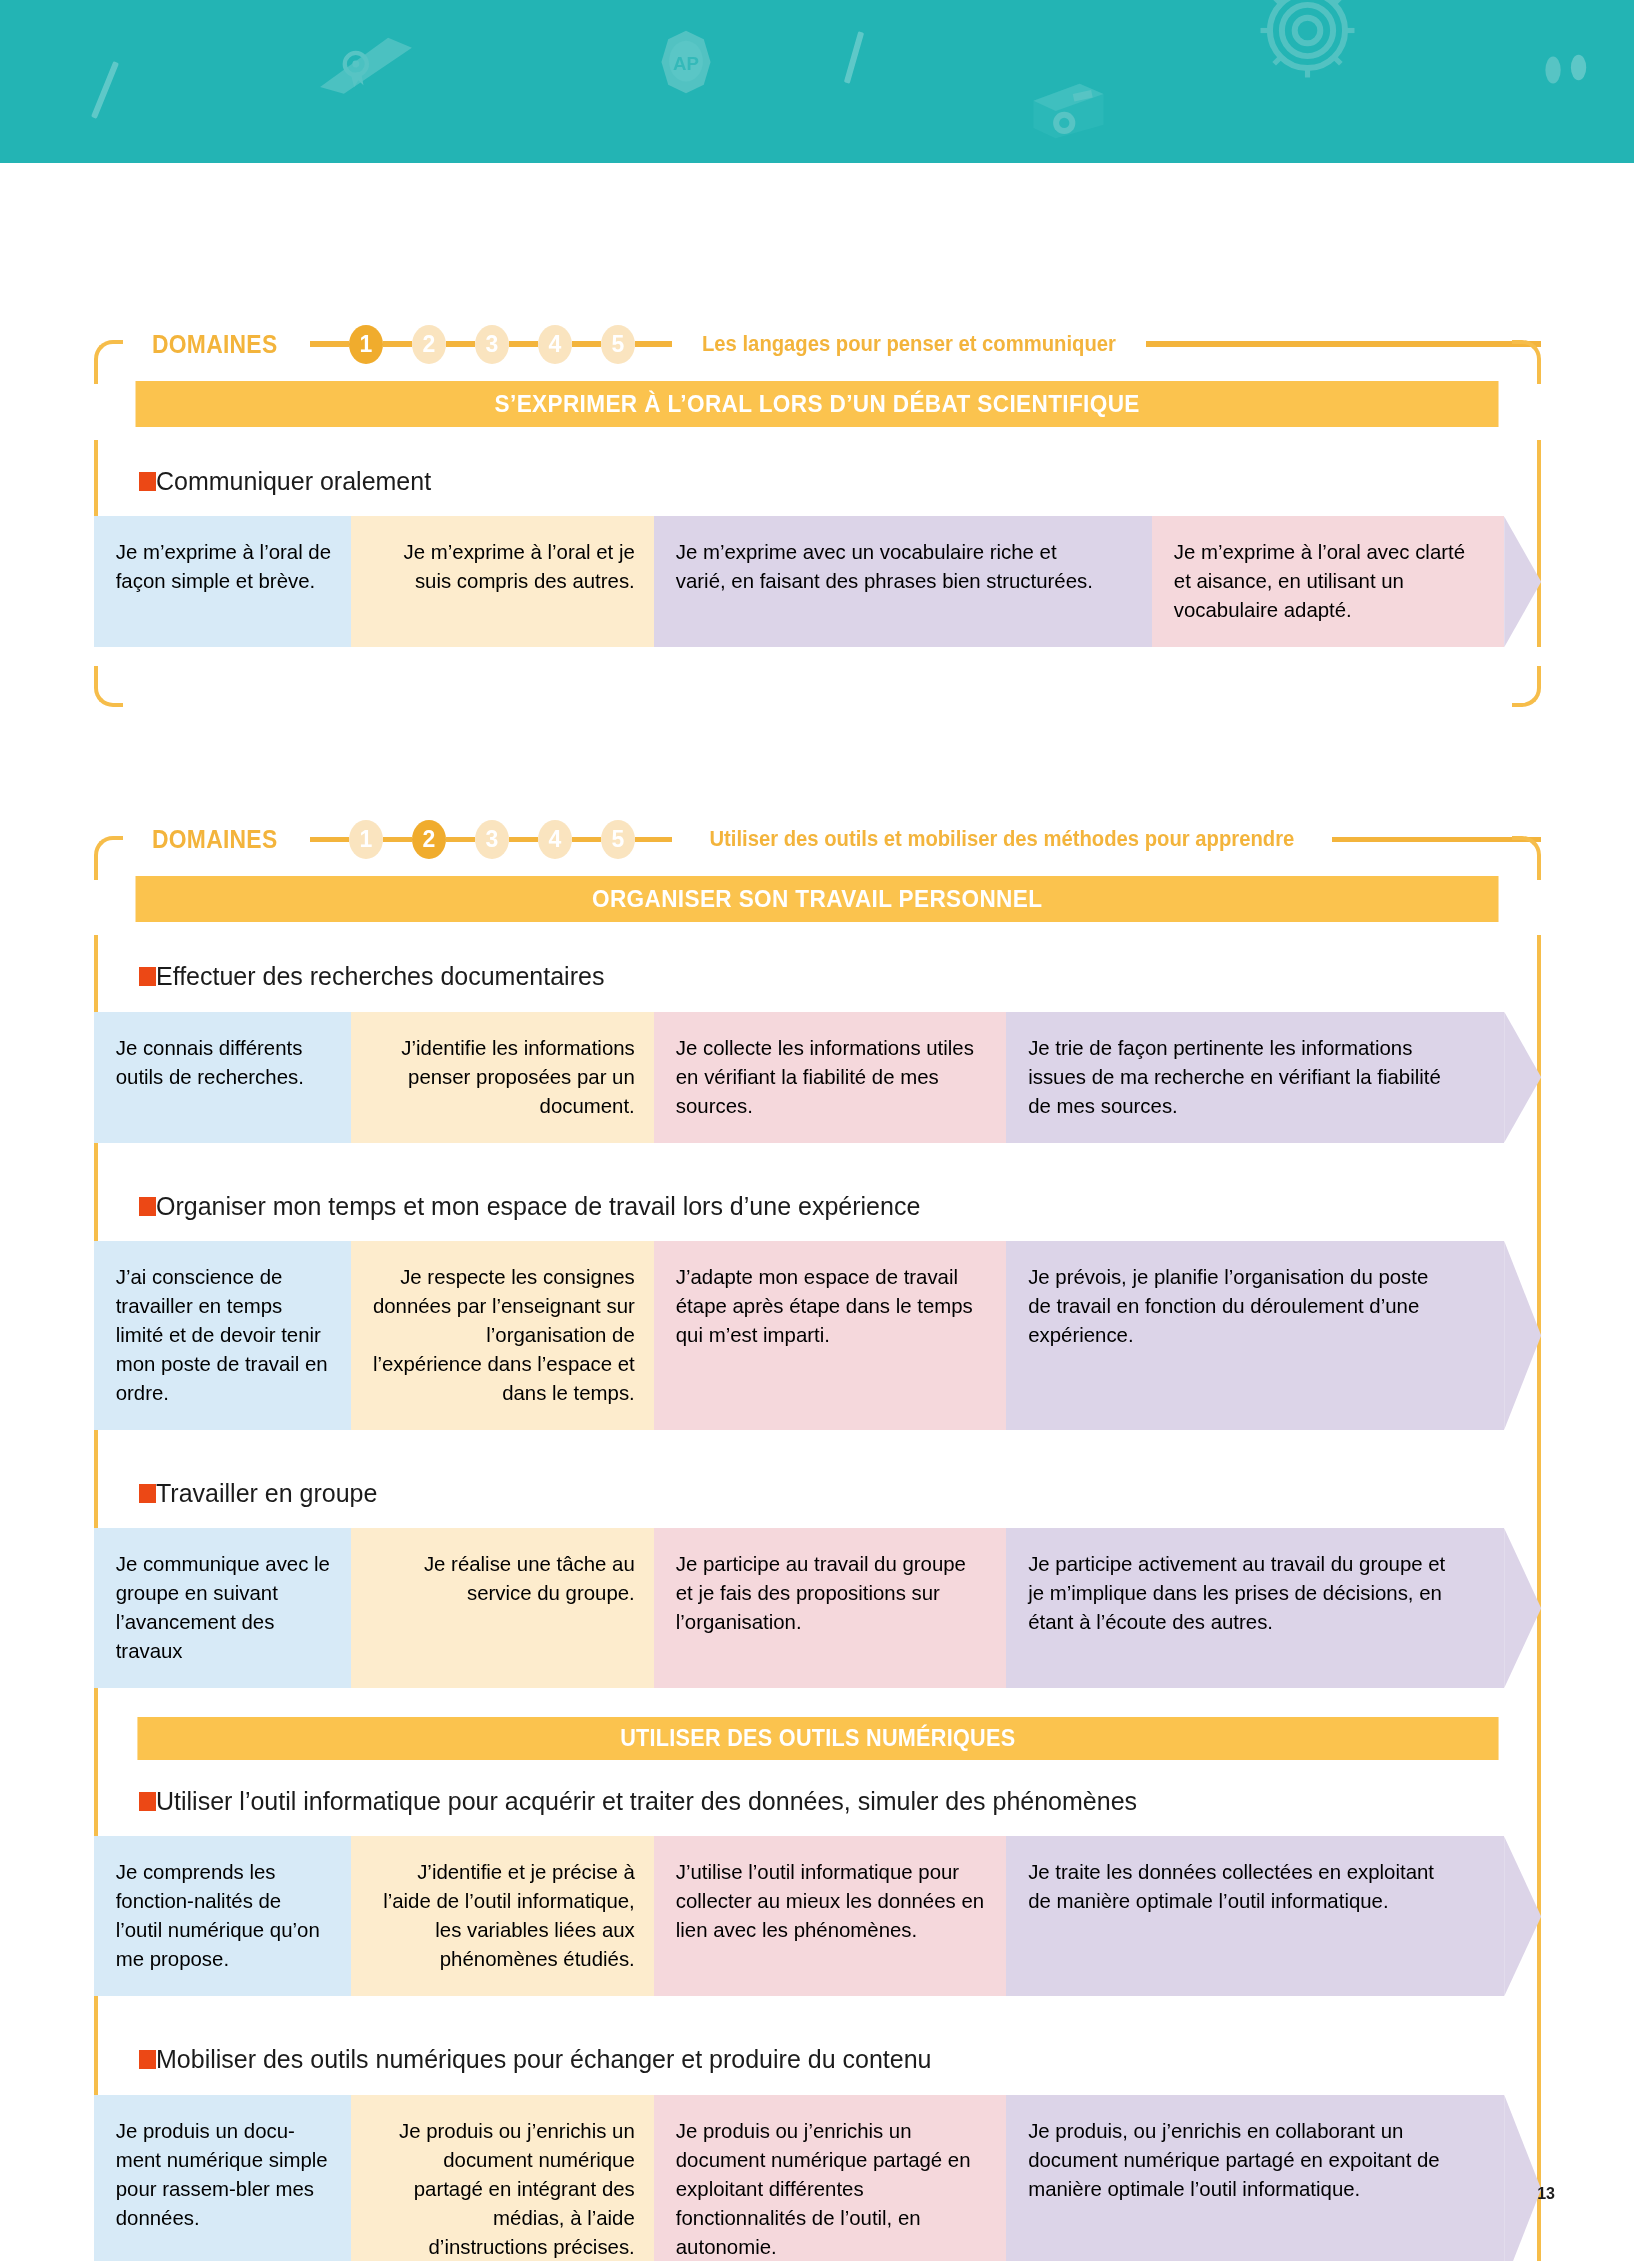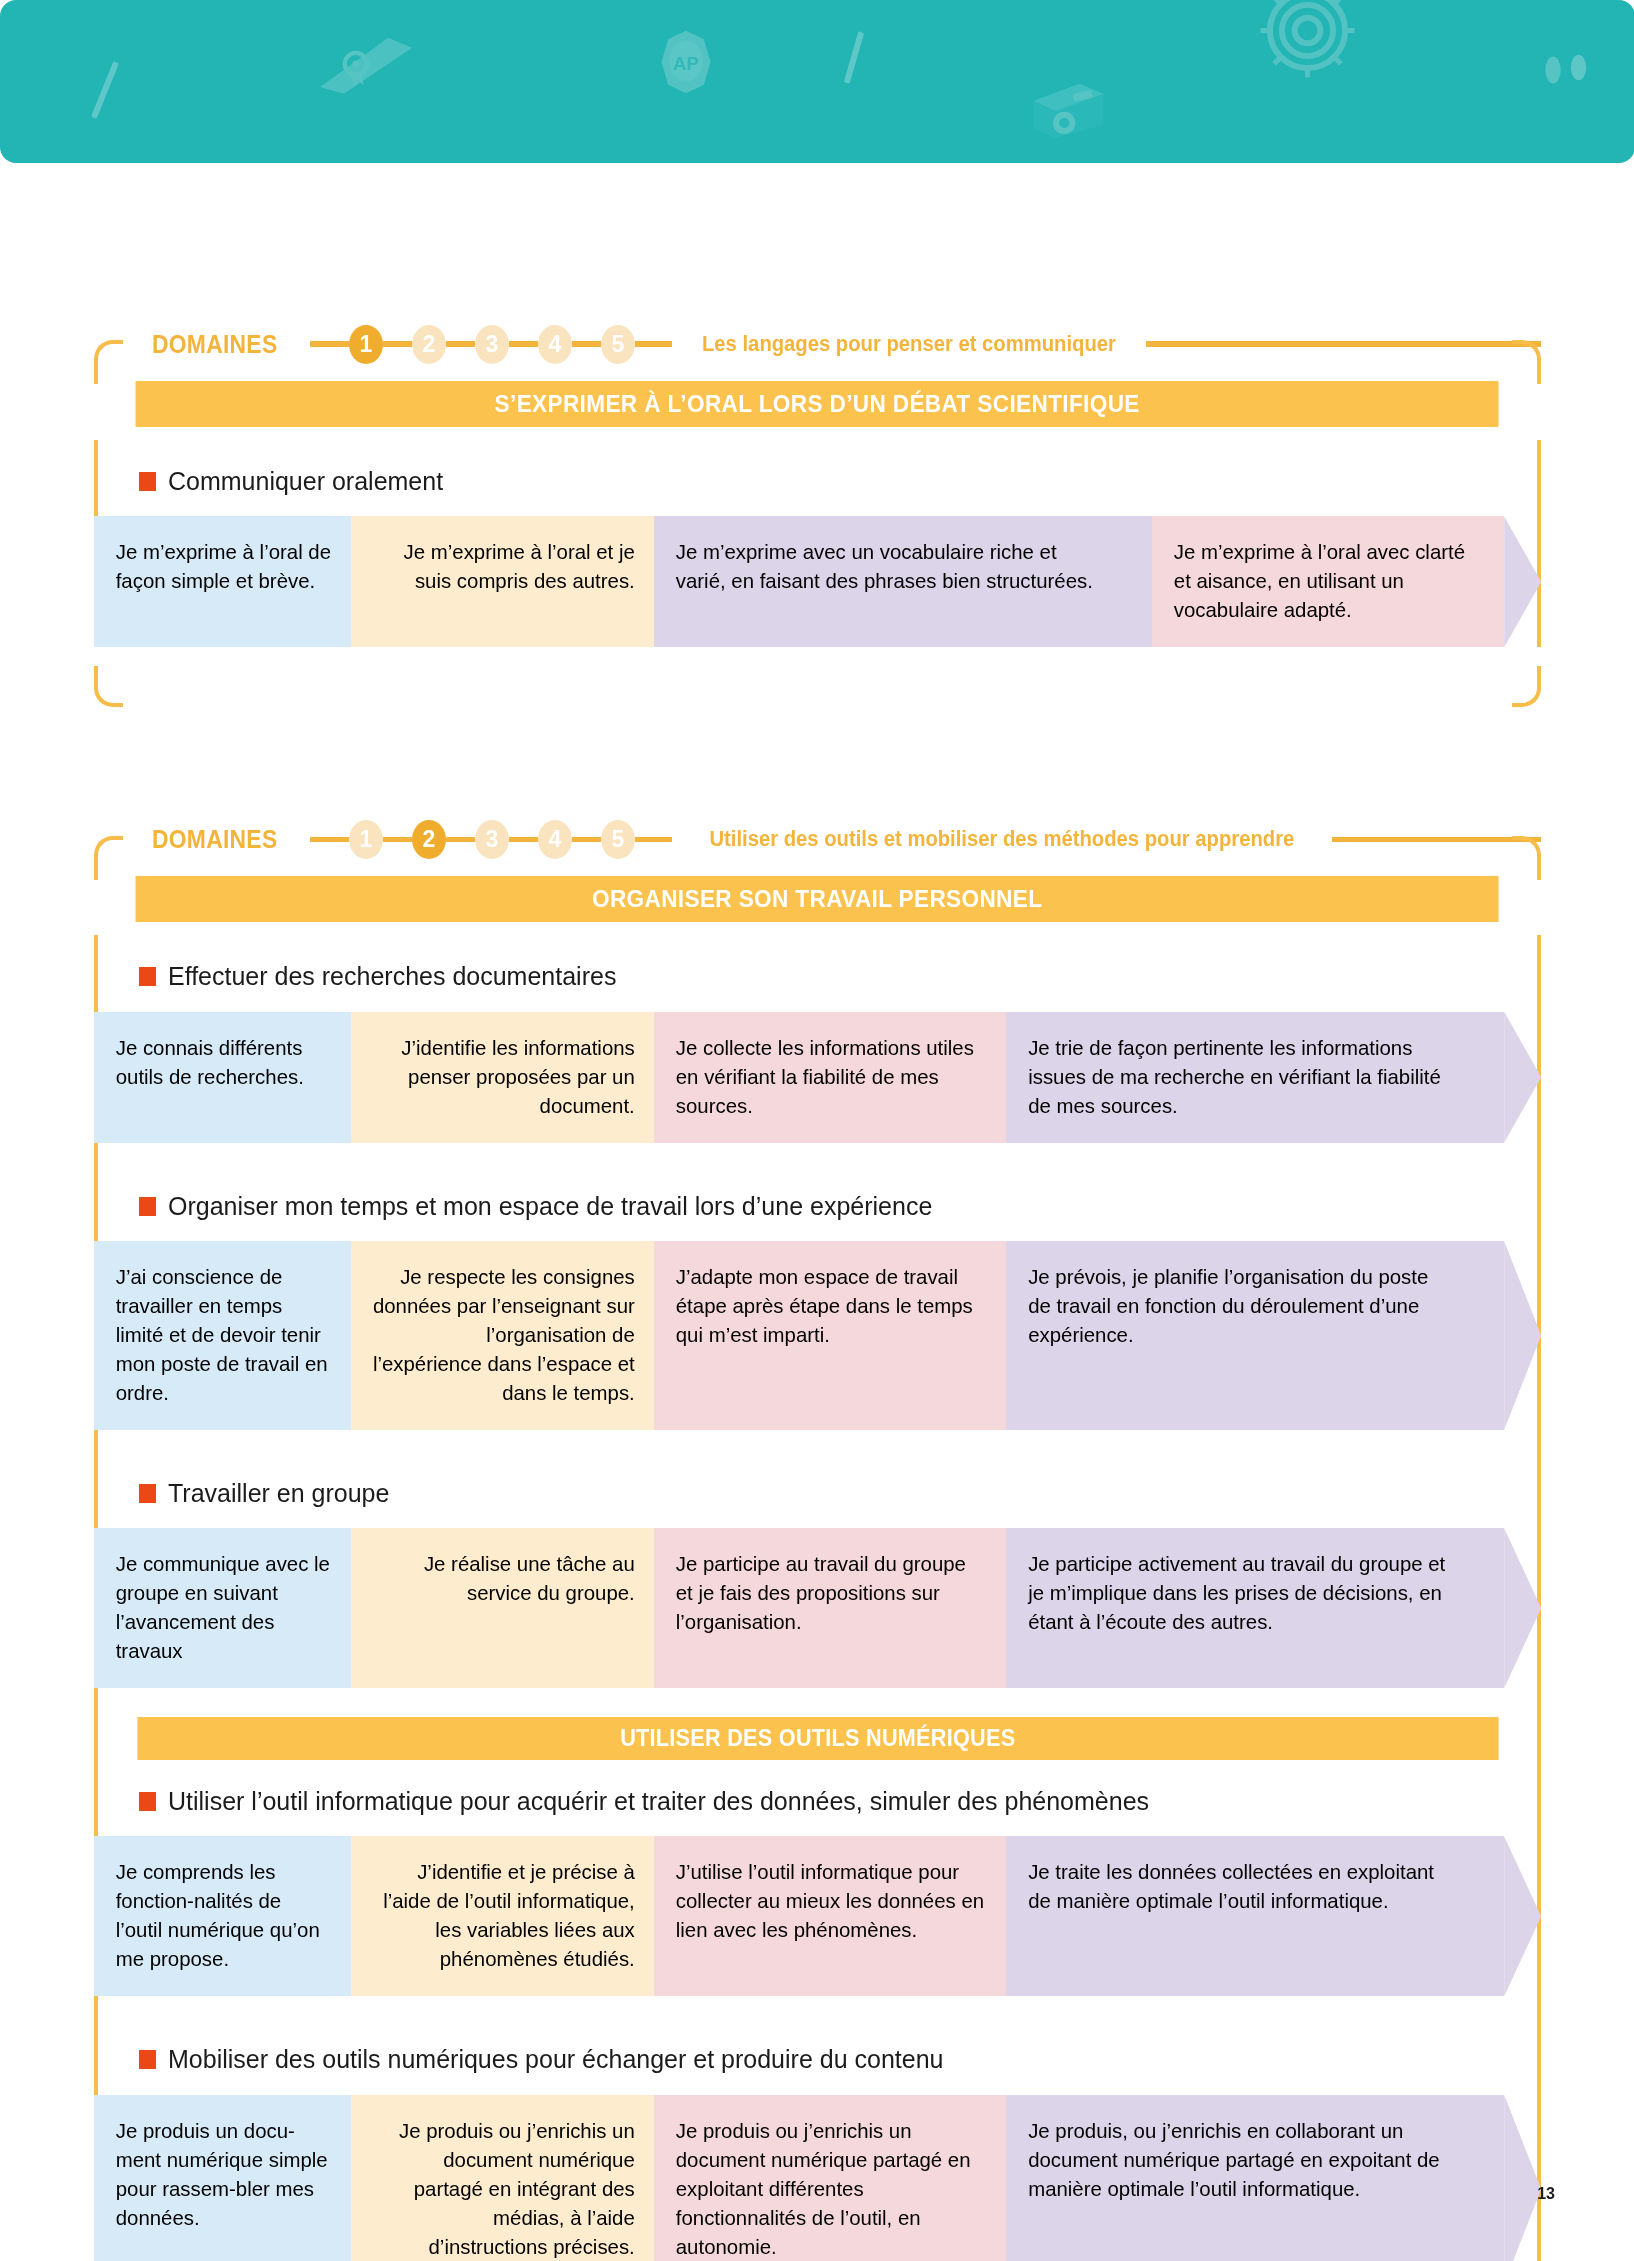--- a/index.html
+++ b/index.html
@@ -18,21 +18,20 @@
     overflow: hidden;
   }
 
   
   .top-banner {
     position: relative;
     width: 1635px;
     height: 163px;
     background: #23b4b4;
     overflow: hidden;
-    border-radius: 16px;
   }
   .deco { position: absolute; opacity: .30; }
 
   .deco-pen1 {
     left: 102px; top: 60px;
     width: 6px; height: 60px;
     background: #e9f7f7;
     transform: rotate(22deg);
     border-radius: 1.7px;
   }
@@ -180,21 +179,20 @@
     width: 29px; height: 41px;
     border-right: 4.3px solid #f6bd4a;
     border-bottom: 4.3px solid #f6bd4a;
     border-bottom-right-radius: 19px;
   }
 
   
   .comp-title {
     display: flex;
     align-items: center;
-    gap: 12px;
     padding: 27px 0 20.4px 41px;
     font-size: 25px;
     color: #1b1b1b;
   }
   .bullet-sq {
     width: 17px; height: 19px;
     background: #ec4815;
     flex: 0 0 auto;
   }
   .lvl {

